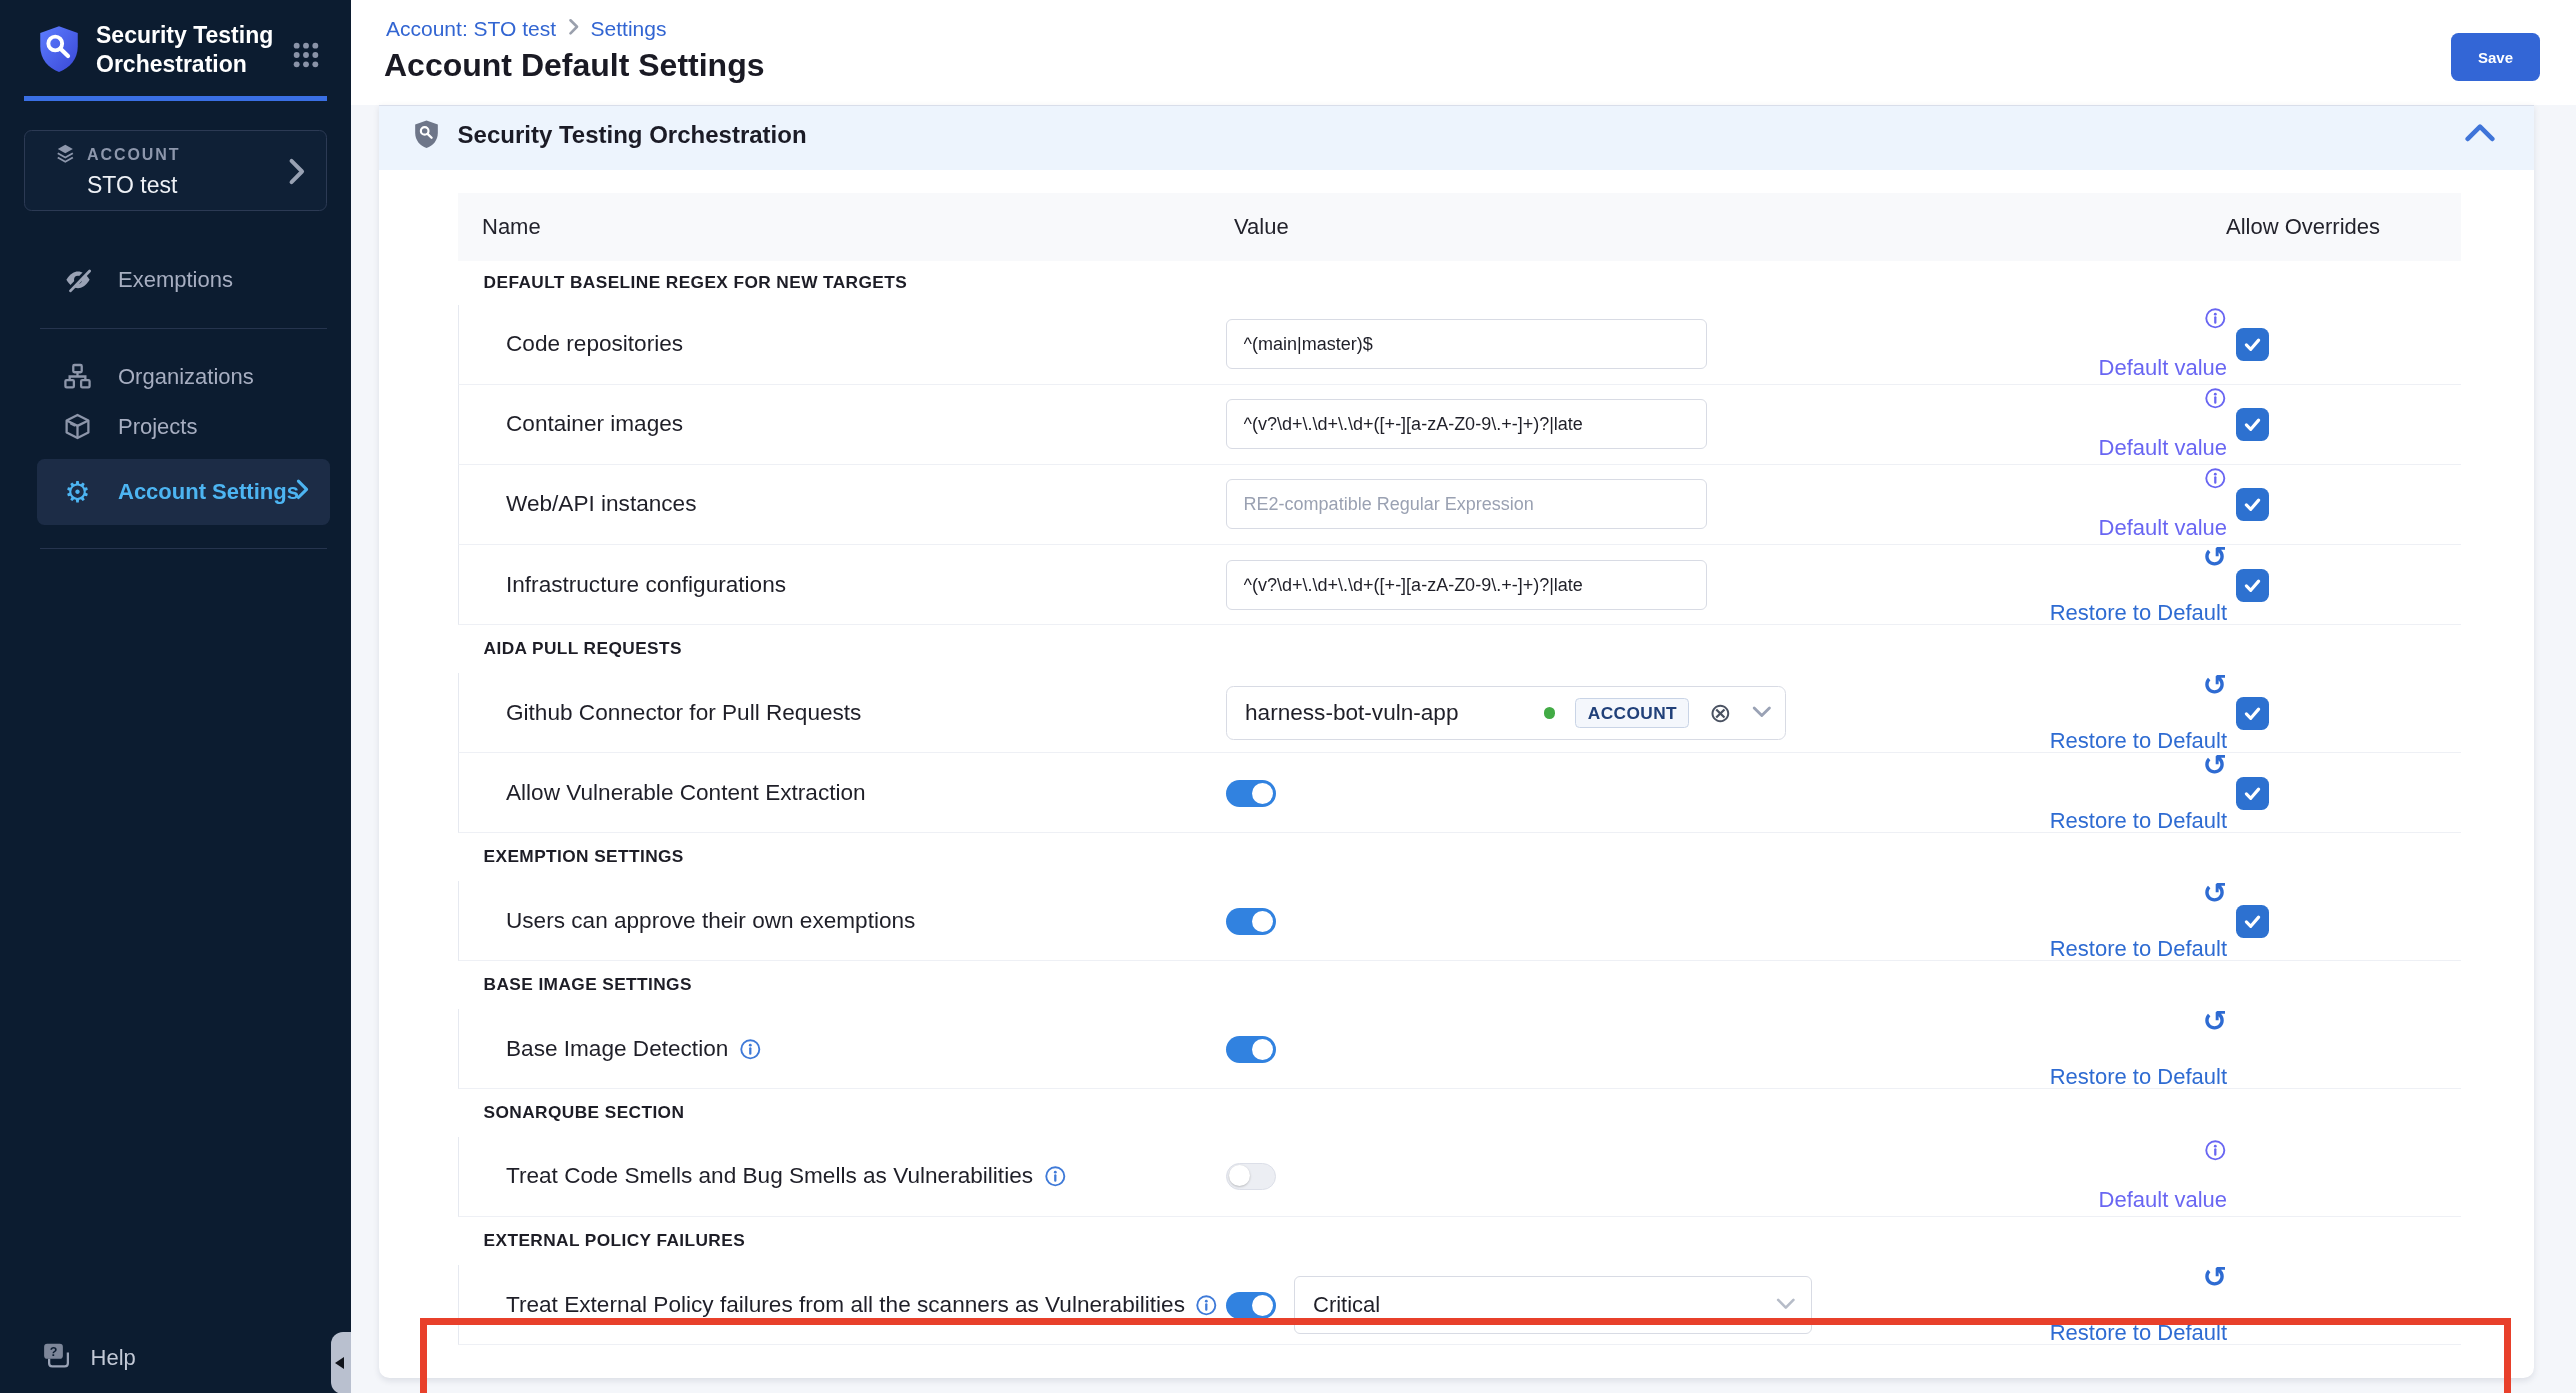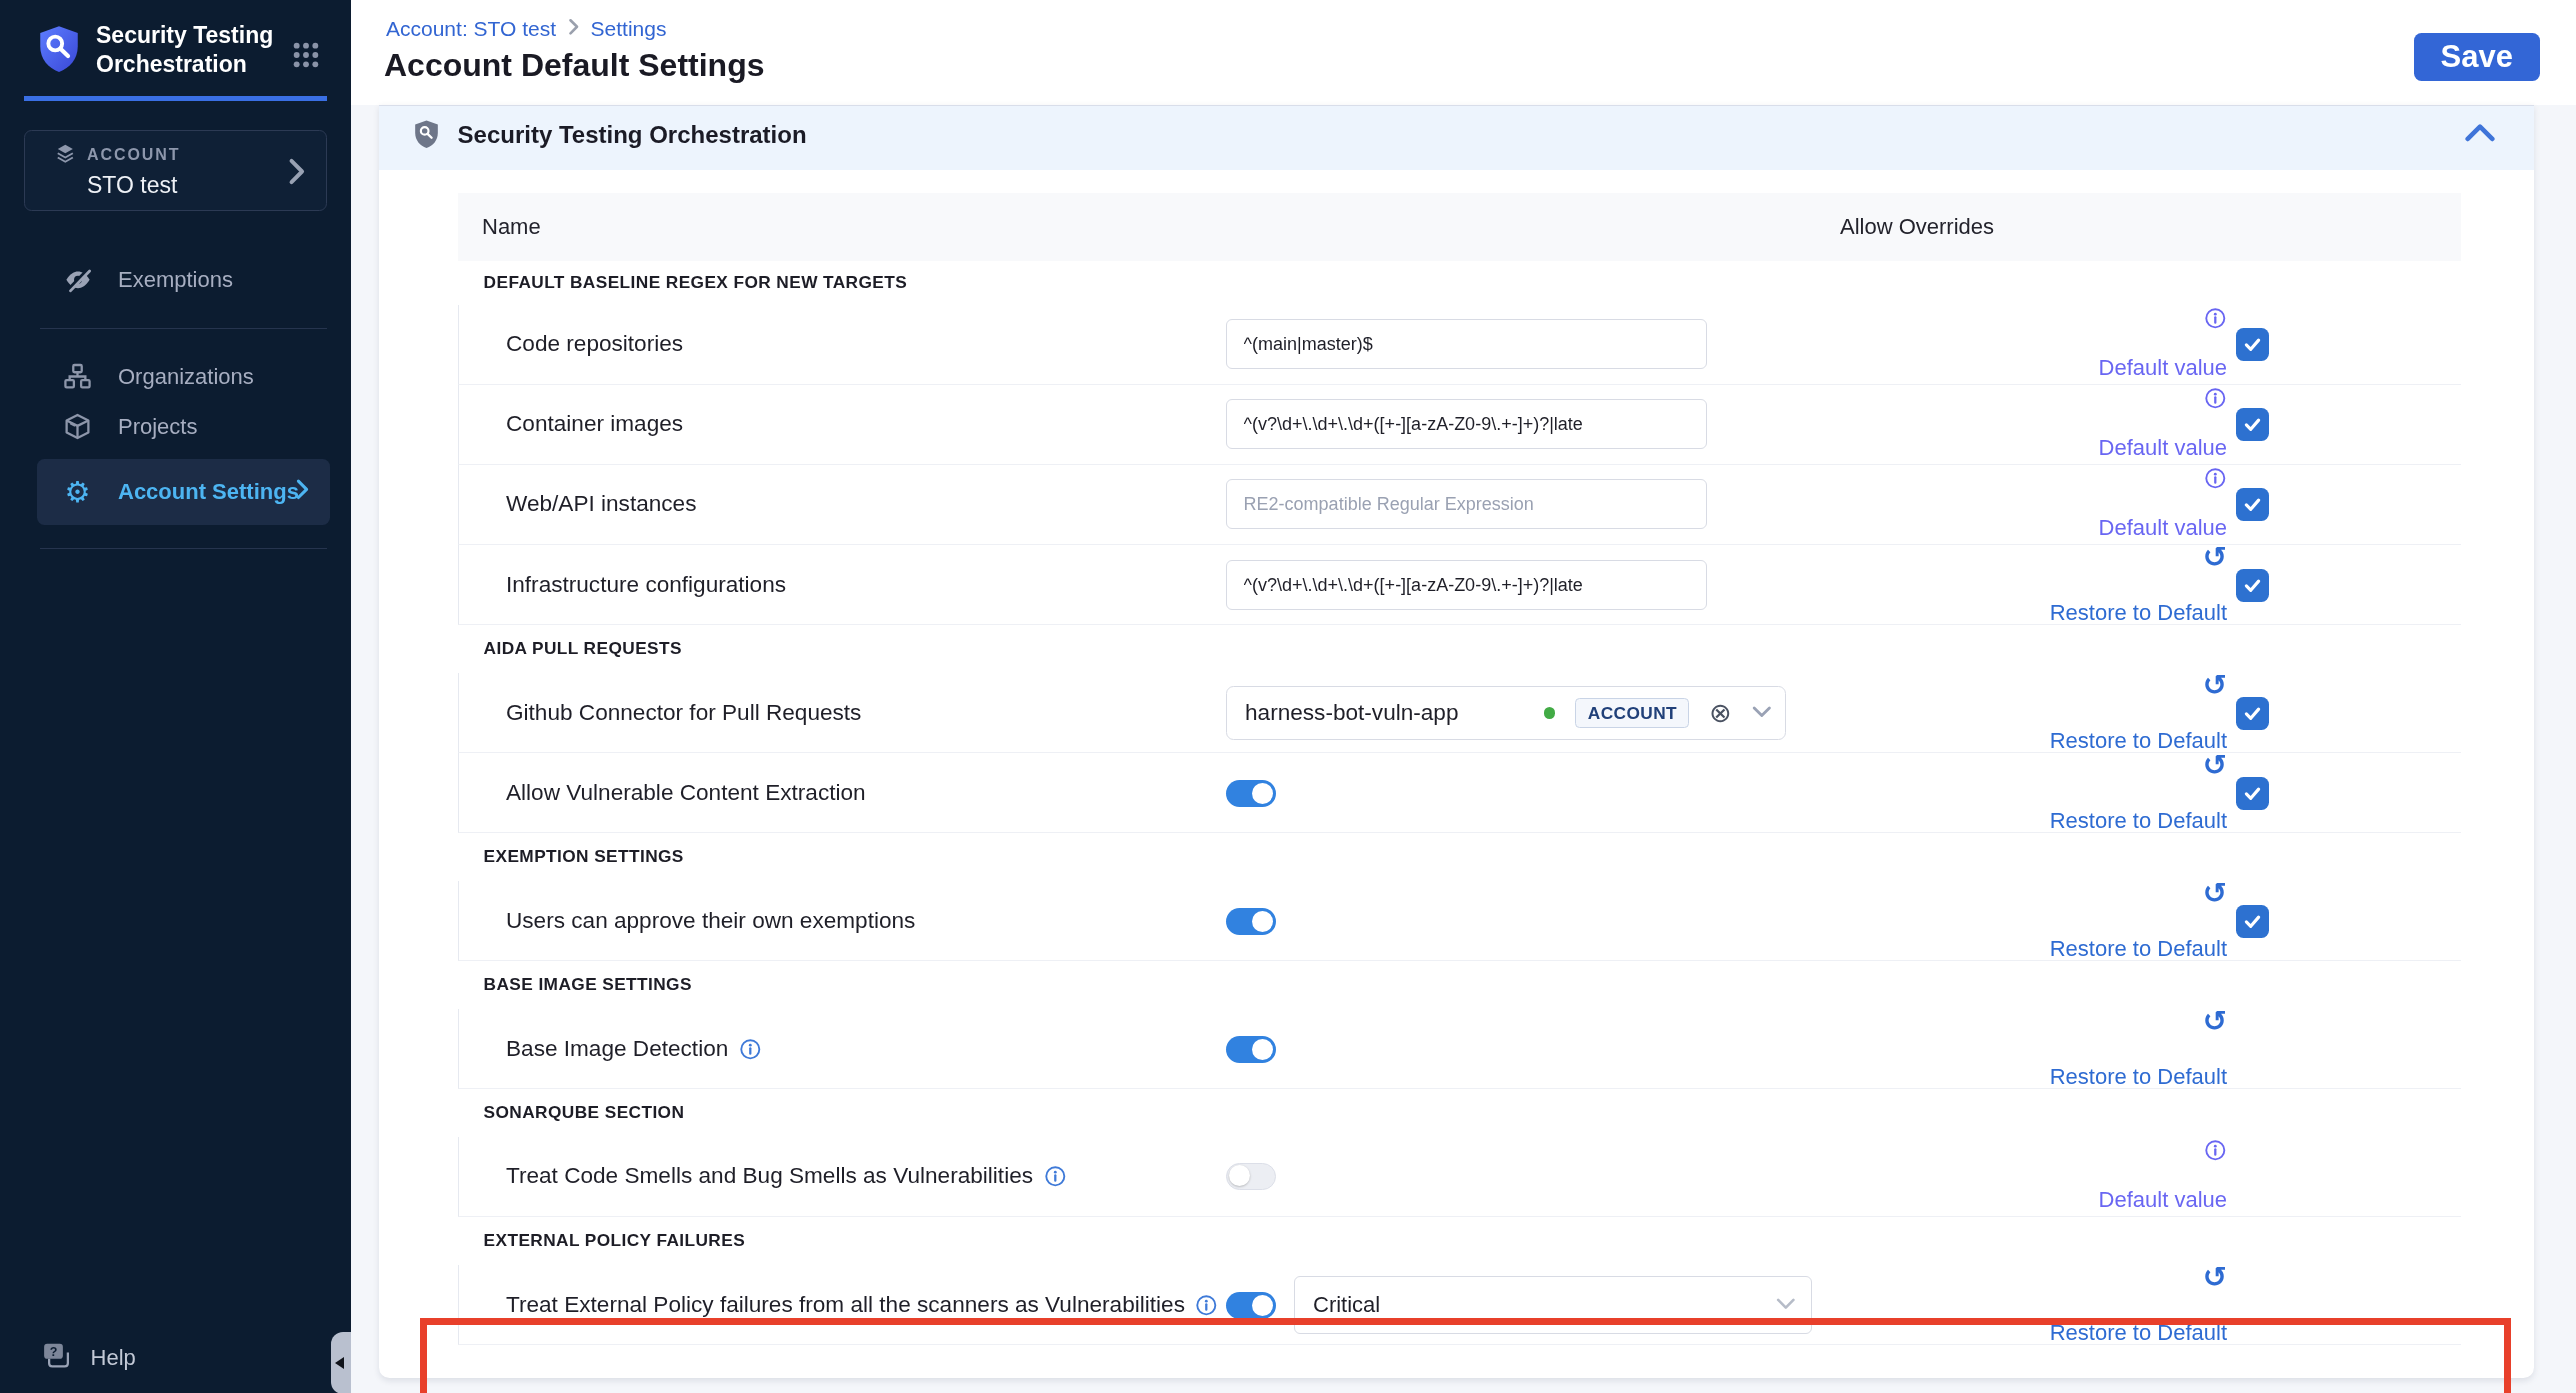--- a/index.html
+++ b/index.html
@@ -33,21 +33,21 @@
 
   .collapse-handle { position:absolute; left:331px; top:1332px; width:19.6px; height:62px; background:#b9c0cf; border-radius:12px 0 0 12px; z-index:11; cursor:pointer; }
   .collapse-handle .tri { position:absolute; left:3.8px; top:25px; width:0; height:0; border-top:6.8px solid transparent; border-bottom:6.8px solid transparent; border-right:9px solid #10131a; }
 
   
   .main { position:absolute; left:351px; top:0; right:0; bottom:0; background:#f4f6fa; }
   .top-header { position:absolute; left:0; top:0; right:0; height:105px; background:#fff; }
   .breadcrumb { position:absolute; left:35px; top:16.6px; display:flex; align-items:center; gap:10.5px; font-size:21px; }
   .crumb { color:#3265d2; cursor:pointer; }
   .page-title { position:absolute; left:33px; top:47px; font-size:32px; font-weight:700; color:#1a1a24; }
-  .save-btn { position:absolute; right:36px; top:33px; height:48px; padding:0 27px; background:#3366d6; color:#fff; font-size:31px; font-weight:700; border:none; border-radius:7.5px; display:flex; align-items:center; cursor:pointer; font-family:inherit; }
+  .save-btn { position:absolute; right:36px; top:33px; height:48px; padding:0 27px; background:#3366d6; color:#fff; font-size:15px; font-weight:700; border:none; border-radius:7.5px; display:flex; align-items:center; cursor:pointer; font-family:inherit; }
 
   .card { position:absolute; left:28px; top:105px; width:2155px; height:1273px; background:#fff; border-radius:0 0 10.5px 10.5px; box-shadow:0 2.3px 6px rgba(20,30,60,.10); }
   .panel-band { height:65px; background:#edf4fd; border-top:1.5px solid #d9deea; display:flex; align-items:flex-start; padding:12px 0 0 33px; gap:16.6px; position:relative; }
   .panel-title { font-size:24px; font-weight:700; color:#1b1b26; margin-top:3px; }
   .panel-collapse { position:absolute; right:39px; top:16.6px; cursor:pointer; }
 
   .table { margin-left:79px; width:2003px; }
   .thead { margin-top:22.6px; height:68px; background:#f8f9fb; display:grid; grid-template-columns:767px 615px 386px 1fr; align-items:center; }
   .th { font-size:22px; color:#23232c; font-weight:500; }
   .th.name { padding-left:24px; }
@@ -242,20 +242,21 @@
       <span class="panel-collapse">
         <svg width="30" height="19.6" viewBox="0 0 22 13">
             <polyline points="2,11 11,2 20,11" fill="none" stroke="#3f74d9" stroke-width="3.4" stroke-linecap="round" stroke-linejoin="round"></polyline>
           </svg>
       </span>
     </div>
 
     <div class="table">
       <div class="thead">
         <div class="th name">Name</div>
+        <div class="th value">Value</div>
         <div class="th"></div>
         <div class="th">Allow Overrides</div>
       </div>
 
       <div class="sec-label first">DEFAULT BASELINE REGEX FOR NEW TARGETS</div>
 
       <div class="srow">
         <div class="cell-label">Code repositories</div>
         <div class="cell-value">
           <input class="txt-input" type="text" value="^(main|master)$" style="">

